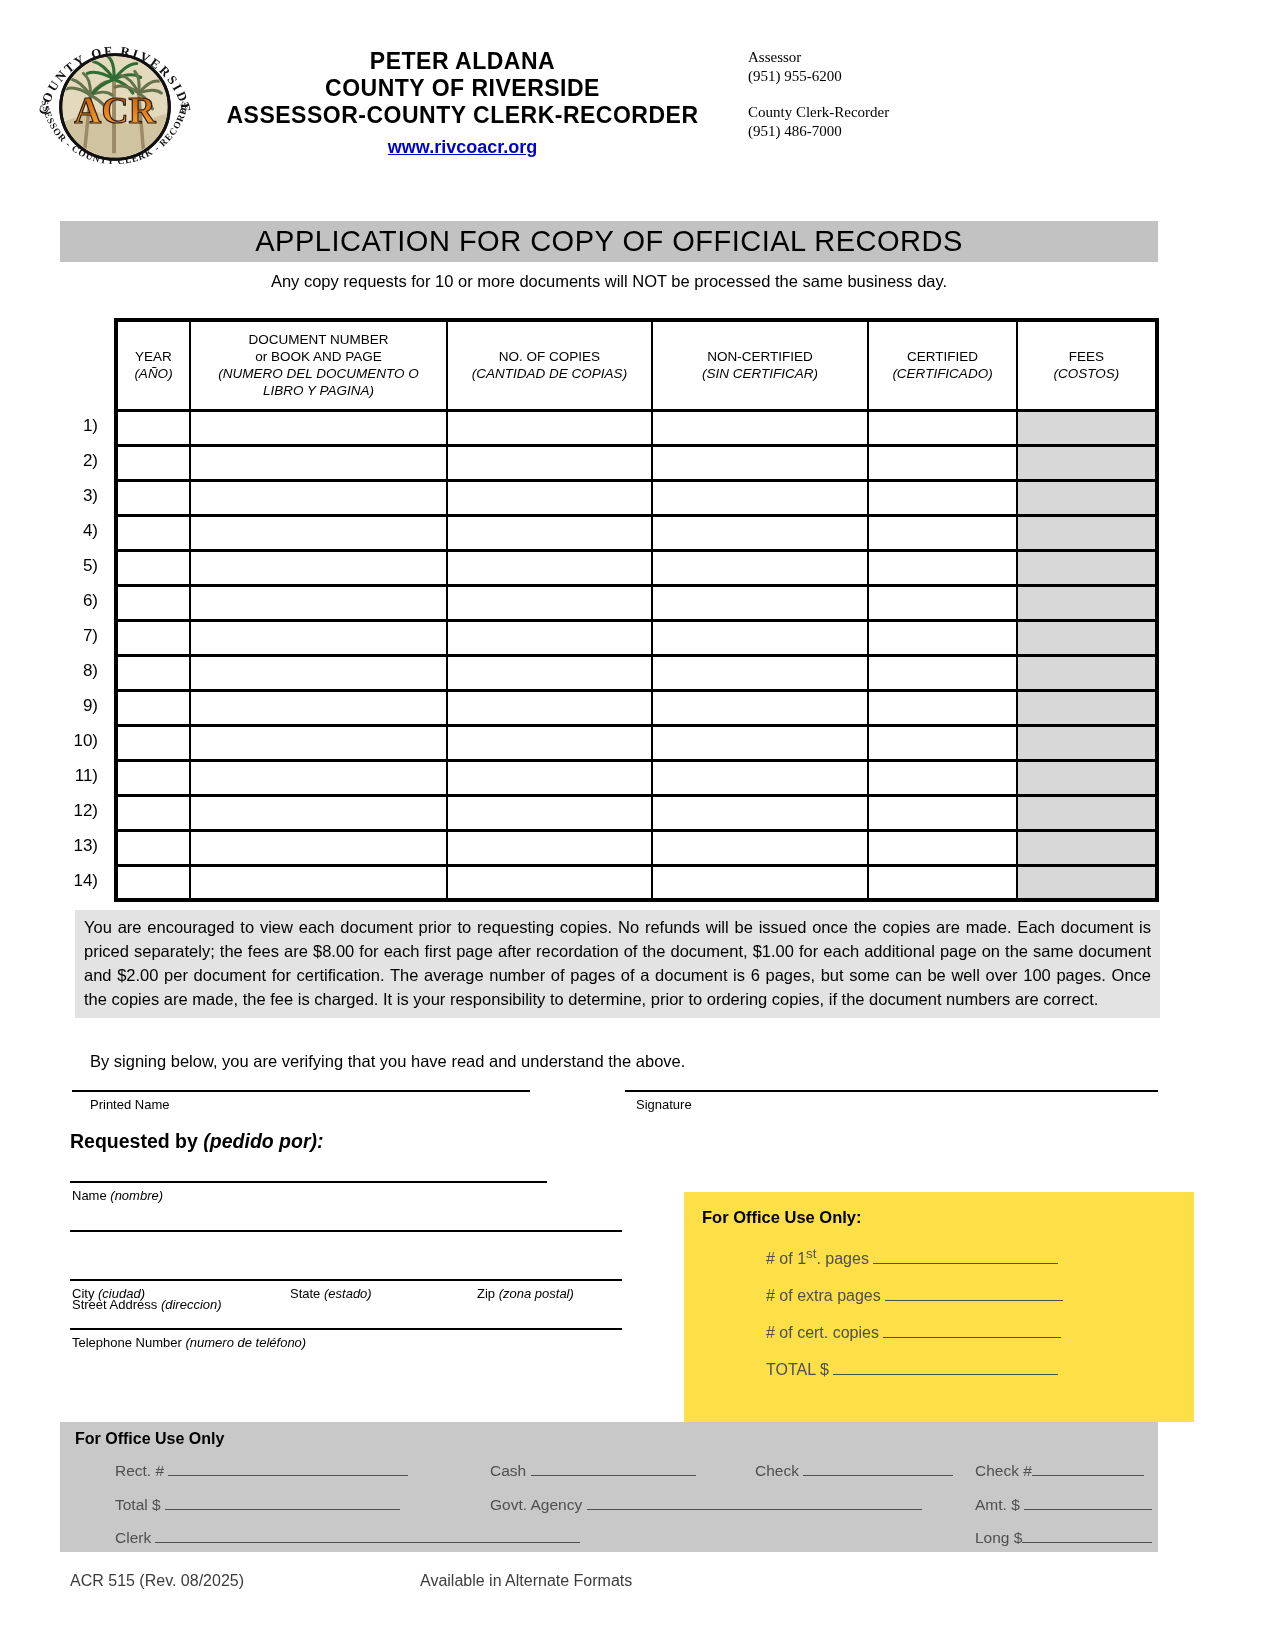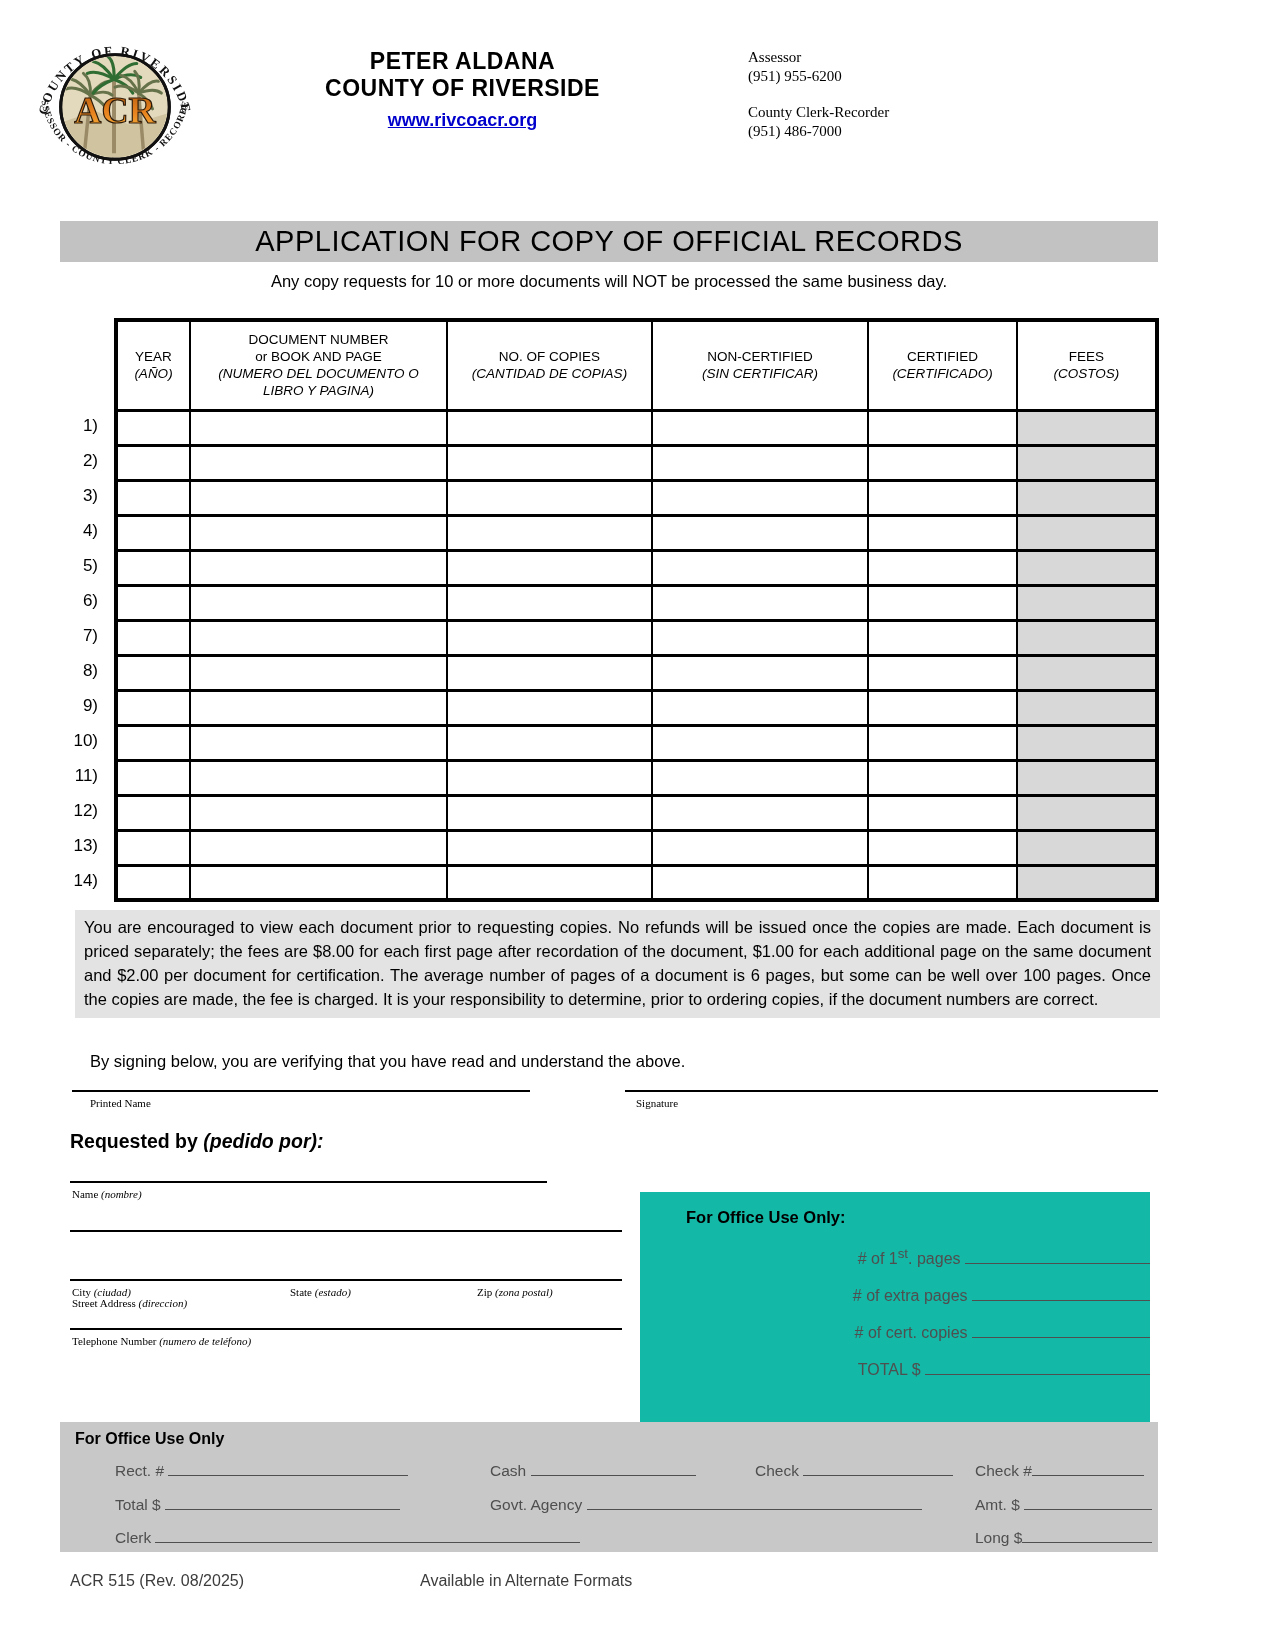--- a/index.html
+++ b/index.html
@@ -43,28 +43,28 @@
   table.records th div { white-space:pre-line; }
   td.fees-cell { background:#d8d8d8; }
 
   
   .notice-para { left:75px; top:910px; width:1085px; background:#e3e3e3;
     padding:5px 9px 7px 9px; font-size:16.5px; line-height:24px; text-align:justify; }
   .signing-line { left:90px; top:1052px; font-size:16.5px; }
 
   
   .rule { border-top:2.5px solid #000; height:0; }
-  .fld-label { font-size:11px;font-family:Liberation Serif, serif; }
+  .fld-label { font-size:13px; }
   .it { font-style:italic; }
   .requested-hdr { left:70px; top:1130px; font-size:19.5px; font-weight:bold; }
 
   
-  .office-box { left:640px; top:1192px; width:510px; height:230px; background:#14b8a6;padding-left:28px; }
+  .office-box { left:684px; top:1192px; width:510px; height:230px; background:#fde047; }
   .office-box h3 { font-size:16.5px; margin:16px 0 0 18px; }
-  .office-item { margin:19px 0 0 82px; font-size:16px; color:#4f4f4f;text-align:right; }
+  .office-item { margin:19px 0 0 82px; font-size:16px; color:#4f4f4f; }
   .blank { display:inline-block; border-bottom:1.5px solid #4f4f4f; height:14px;
     vertical-align:baseline; }
   .band { left:60px; top:1422px; width:1098px; height:130px; background:#c8c8c8; }
   .band h3 { font-size:16px; margin:8px 12px 0 15px; color:#000; }
   .band-item { position:absolute; font-size:15.5px; color:#4f4f4f; }
 
   .footer-txt { font-size:16px; color:#3c3c3c; }
 
   a { cursor:pointer; }
 </style>
@@ -124,20 +124,21 @@
       <textPath href="#arcTop" startOffset="50%" text-anchor="middle">COUNTY OF RIVERSIDE</textPath>
     </text>
     <text font-family="Liberation Serif, serif" font-size="9.5" font-weight="bold" letter-spacing="1" fill="#111">
       <textPath href="#arcBot" startOffset="50%" text-anchor="middle">ASSESSOR - COUNTY CLERK - RECORDER</textPath>
     </text>
   </svg>
 
   <div class="abs hdr-center">
     <div class="ln">PETER ALDANA</div>
     <div class="ln">COUNTY OF RIVERSIDE</div>
+    <div class="ln">ASSESSOR-COUNTY CLERK-RECORDER</div>
     <a class="hdr-link">www.rivcoacr.org</a>
   </div>
 
   <div class="abs contact" style="left:748px; top:48px; width:210px;">
     <div class="lbl">Assessor</div>
     <div>(951) 955-6200</div>
     <div class="gap"></div>
     <div class="lbl">County Clerk-Recorder</div>
     <div>(951) 486-7000</div>
   </div>

